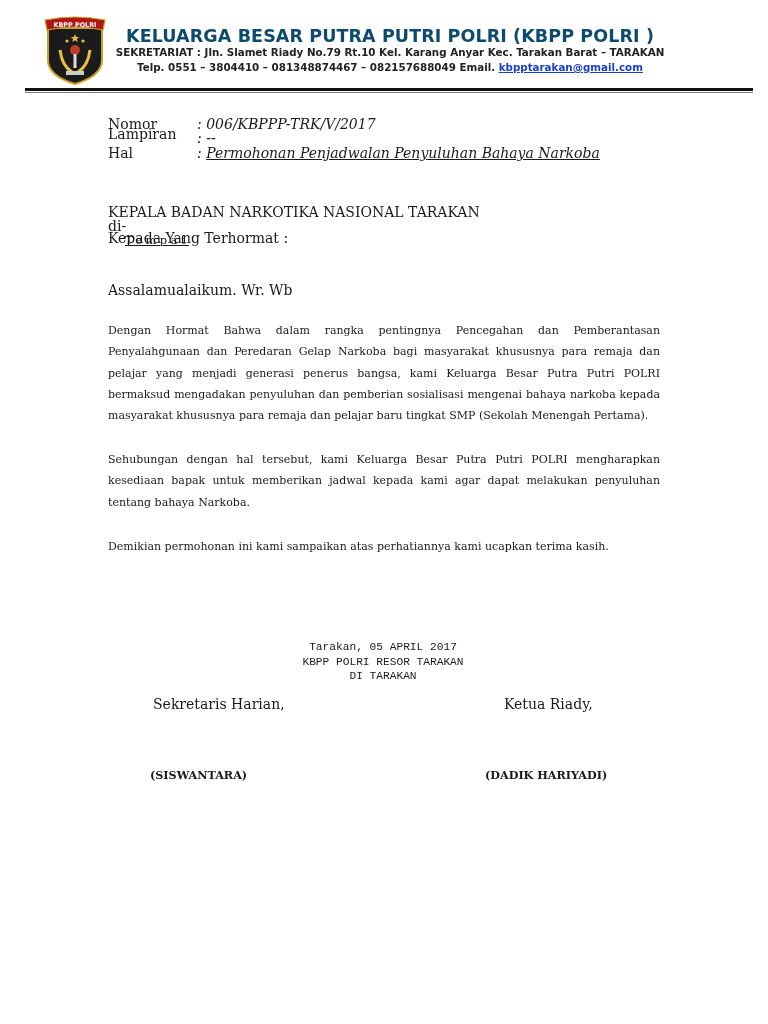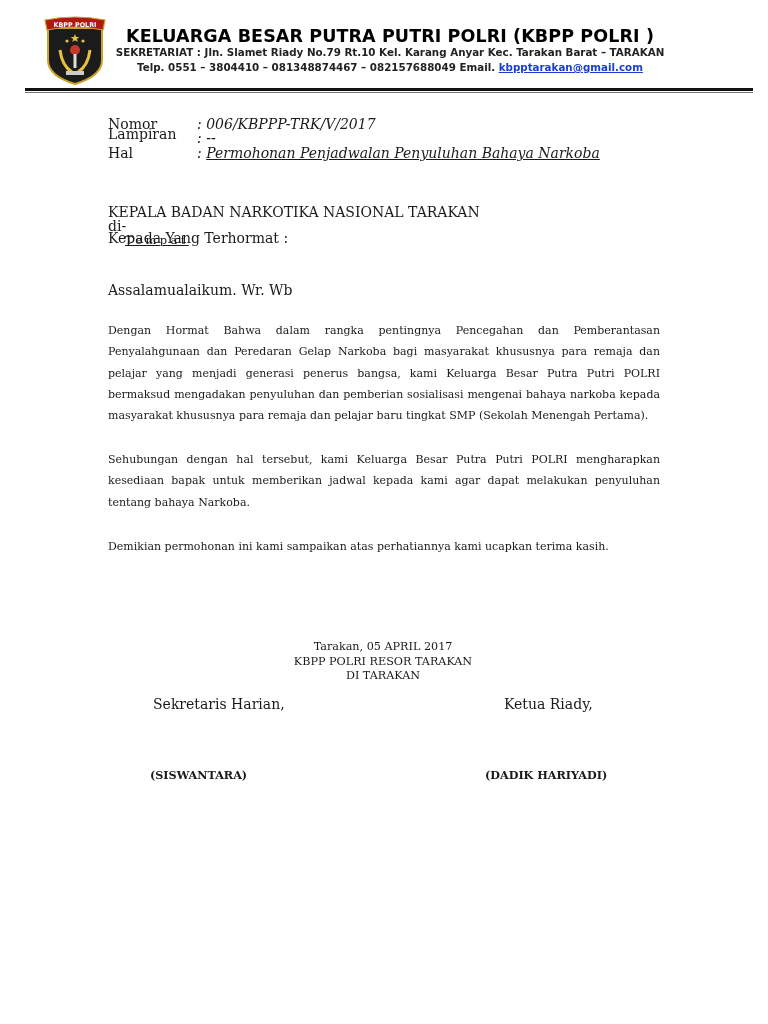--- a/index.html
+++ b/index.html
@@ -5,21 +5,21 @@
   html, body { margin: 0; padding: 0; }
   body {
     width: 768px; height: 1024px; background: #ffffff; position: relative; overflow: hidden;
     font-family: "DejaVu Serif", serif; color: #1a1a1a;
   }
   .abs { position: absolute; }
   
   .logo { left: 42px; top: 14px; width: 66px; height: 72px; }
   .kop-title {
     left: 110px; top: 26px; width: 560px; text-align: center;
-    font-family: "DejaVu Sans", sans-serif; font-weight: bold; font-size: 17.5px; letter-spacing: 0.1px; color: #000000;
+    font-family: "DejaVu Sans", sans-serif; font-weight: bold; font-size: 17.5px; letter-spacing: 0.1px; color: #0c4a6e;
     white-space: nowrap;
   }
   .kop-line {
     left: 110px; width: 560px; text-align: center;
     font-family: "DejaVu Sans", sans-serif; font-weight: bold; font-size: 10.3px; color: #222; white-space: nowrap;
   }
   .kop-addr { top: 46px; }
   .kop-tel { top: 61px; }
   .kop-tel a { color: #1a3fcc; text-decoration: underline; }
   .rule-thick { left: 25px; top: 88px; width: 728px; height: 3px; background: #111; }
@@ -29,21 +29,21 @@
   .meta-label { left: 108px; }
   .meta-colon { left: 197px; font-style: italic; }
   .u { text-decoration: underline; }
   .tempat { left: 125px; top: 233px; font-weight: normal; letter-spacing: 3.4px; text-decoration: underline; font-size: 11.5px; }
 
   .para {
     left: 108px; width: 552px; font-size: 11px; line-height: 21.3px; text-align: justify;
     text-align-last: left;
   }
   .para.p2 { line-height: 21.3px; }
-  .center-block { left: 200px; width: 366px; text-align: center; font-size: 11.2px; line-height: 14.5px; }
+  .center-block { left: 200px; width: 366px; text-align: center; font-size: 11.2px; line-height: 14.5px; font-family: Liberation Mono, monospace; }
   .sig-bold { font-weight: bold; font-size: 11.2px; }
 </style>
 </head>
 <body>
 
 <div class="abs logo">
   <svg width="66" height="72" viewBox="0 0 66 72">
     <path d="M6 14 L60 14 L60 46 Q60 62 33 70 Q6 62 6 46 Z" fill="#1b1b1b" stroke="#c9a227" stroke-width="2"></path>
     <path d="M3 6 Q33 0 63 6 L61 16 Q33 10 5 16 Z" fill="#b01818" stroke="#c9a227" stroke-width="1.2"></path>
     <text x="33" y="13" text-anchor="middle" font-family="DejaVu Sans, sans-serif" font-size="6.4" font-weight="bold" fill="#ffffff">KBPP POLRI</text>

